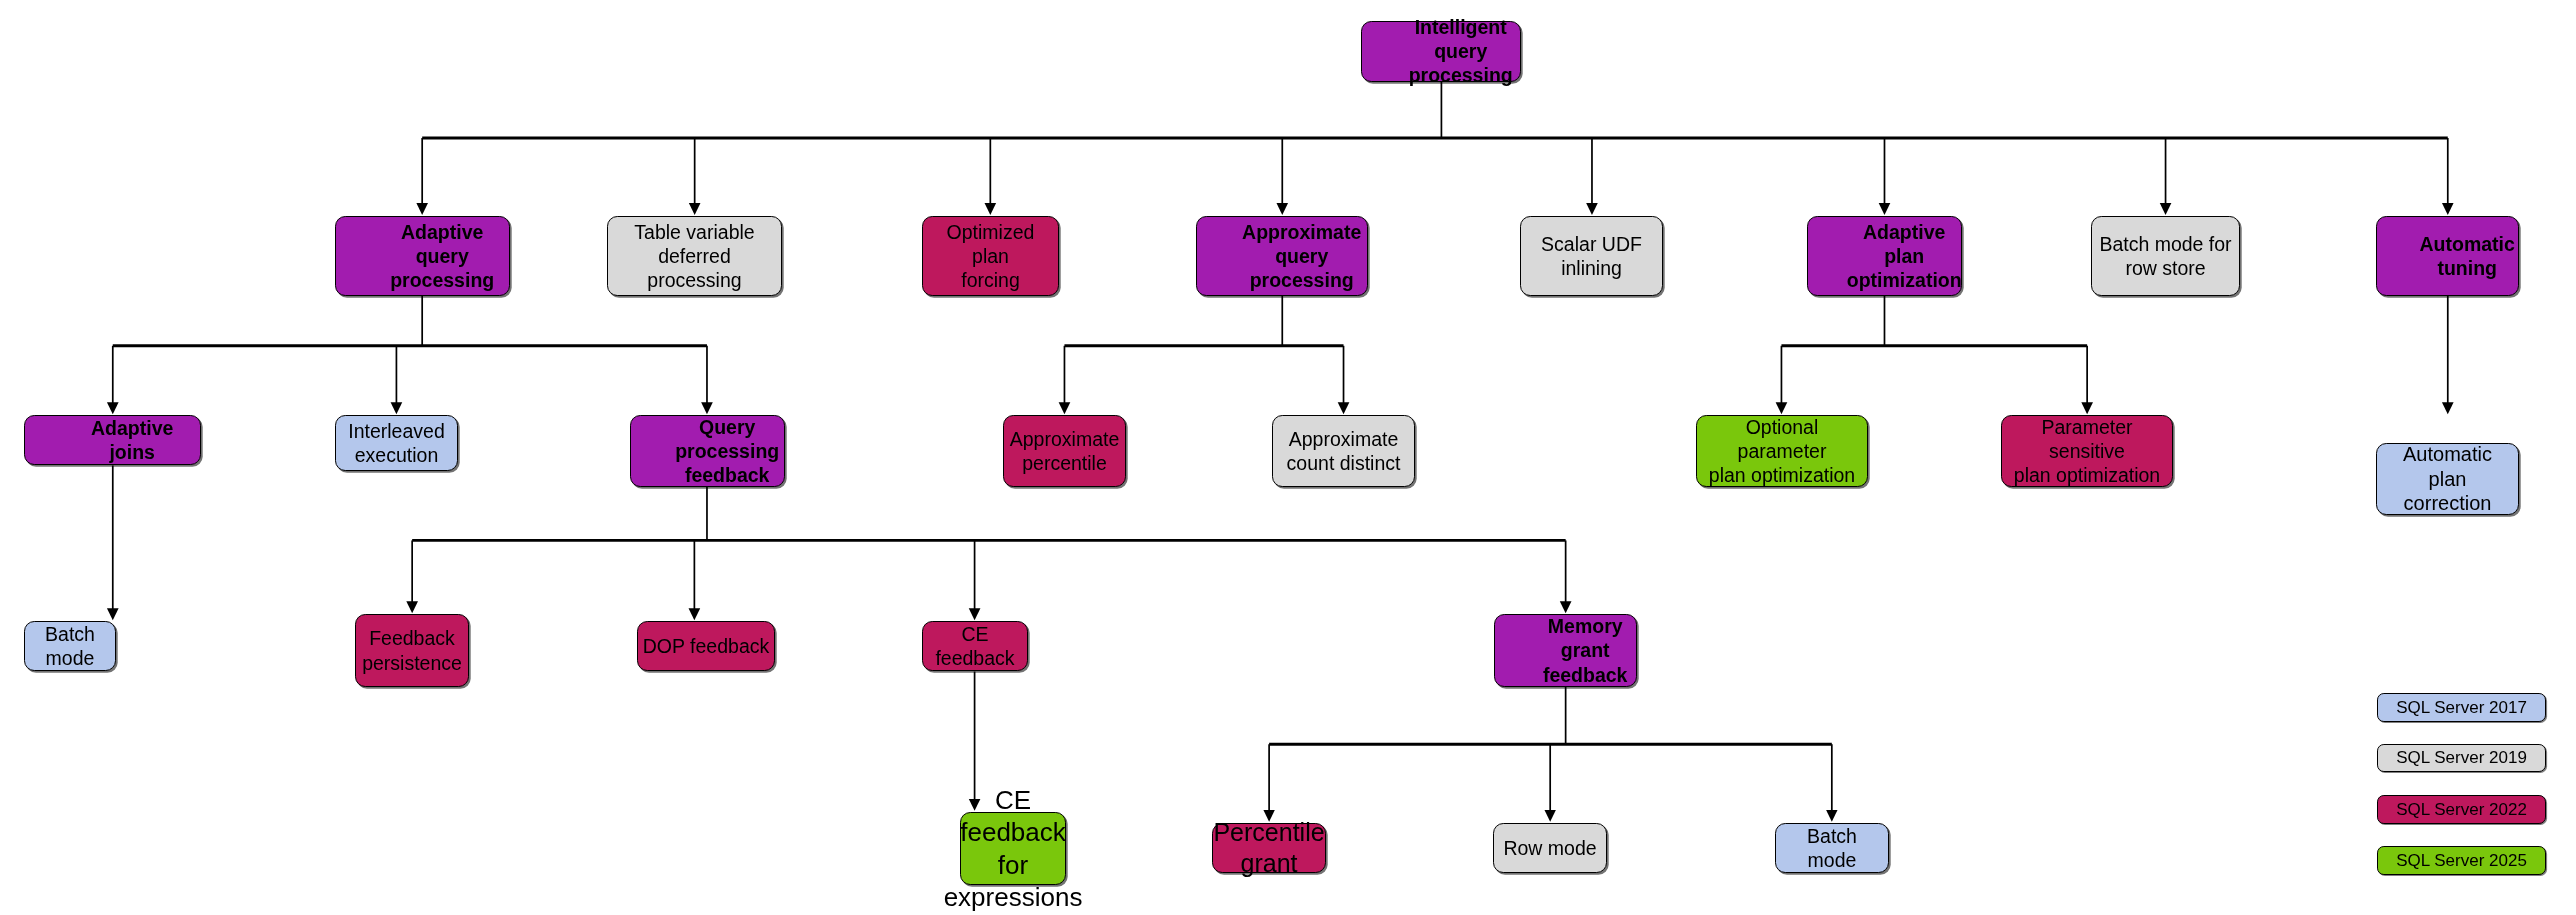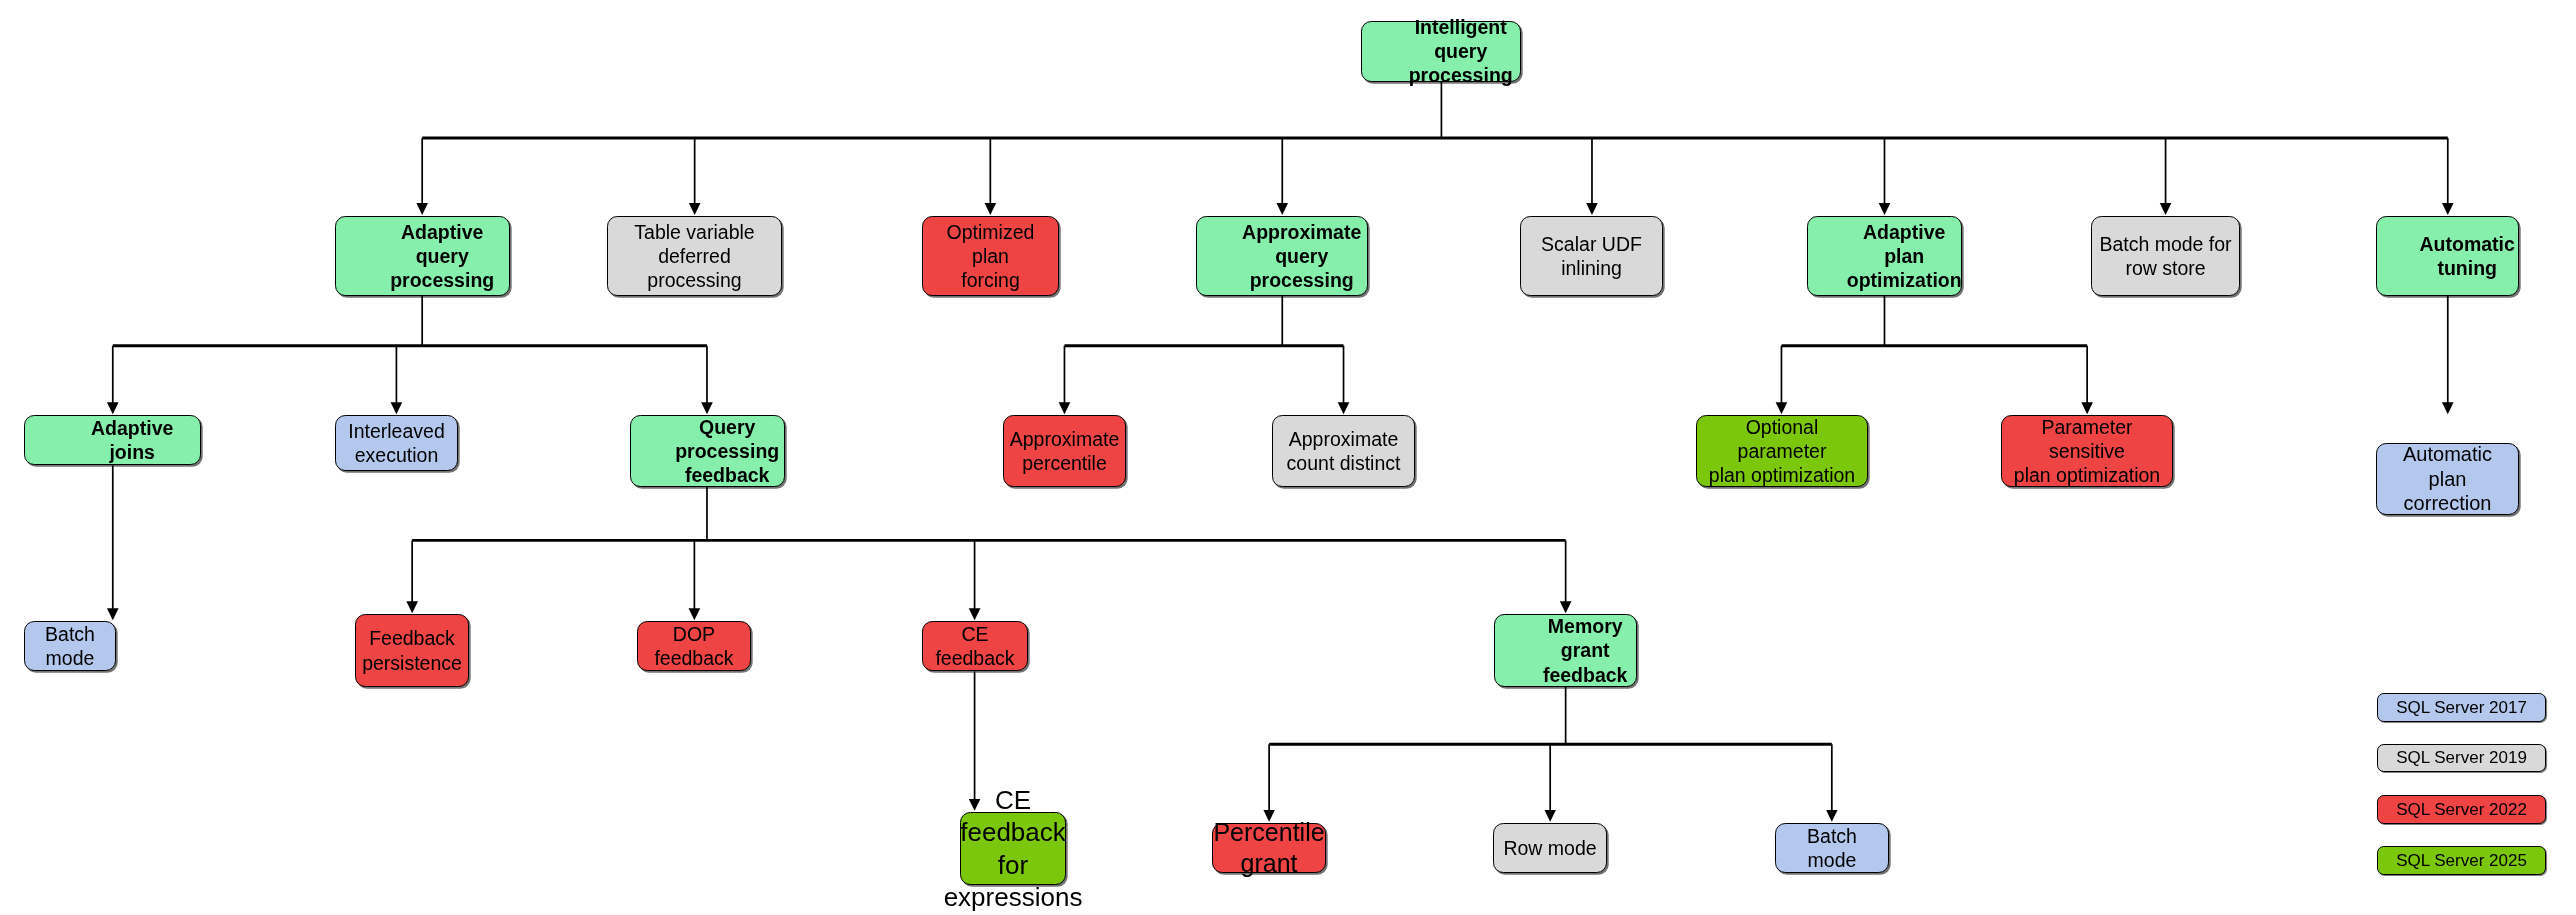--- a/index.html
+++ b/index.html
@@ -35,23 +35,23 @@
     color: #000000;
     line-height: 1.24;
     padding: 2.3px 4.6px;
     background: #ffffff;
     box-shadow: 1.7px 1.7px 0 rgba(0,0,0,0.55);
   }
   .node .label {
     display: block;
     white-space: pre-line;
   }
-  .fill-white  { background: #86efac; padding-left: 44px; }
+  .fill-white  { background: #a21caf; padding-left: 44px; }
   .fill-gray   { background: #d9d9d9; }
-  .fill-orange { background: #ef4444; }
+  .fill-orange { background: #be185d; }
   .fill-green  { background: #7ac70c; }
   .fill-blue   { background: #b4c7ec; }
   .bold { font-weight: bold; }
   .legend-node {
     position: absolute;
     box-sizing: border-box;
     border: 1.7px solid #000000;
     border-radius: 6.9px;
     display: flex;
     align-items: center;
@@ -182,21 +182,21 @@
         <span class="label">Automatic plan
 correction</span>
       </div>
       <div class="node fill-blue" style="left: 24px; top: 621px; width: 92px; height: 50px; font-size: 19.5px;">
         <span class="label">Batch mode</span>
       </div>
       <div class="node fill-orange" style="left: 355px; top: 614px; width: 114px; height: 73px; font-size: 19.5px;">
         <span class="label">Feedback
 persistence</span>
       </div>
-      <div class="node fill-orange" style="left: 637px; top: 621px; width: 114px; height: 50px; font-size: 19.5px;">
+      <div class="node fill-orange" style="left: 637px; top: 621px; width: 138px; height: 50px; font-size: 19.5px;">
         <span class="label">DOP feedback</span>
       </div>
       <div class="node fill-orange" style="left: 922px; top: 621px; width: 106px; height: 50px; font-size: 19.5px;">
         <span class="label">CE feedback</span>
       </div>
       <div class="node fill-white bold" style="left: 1494px; top: 614px; width: 143px; height: 73px; font-size: 19.5px;">
         <span class="label">Memory grant
 feedback</span>
       </div>
       <div class="node fill-green" style="left: 960px; top: 812px; width: 106px; height: 73px; font-size: 26px;">

